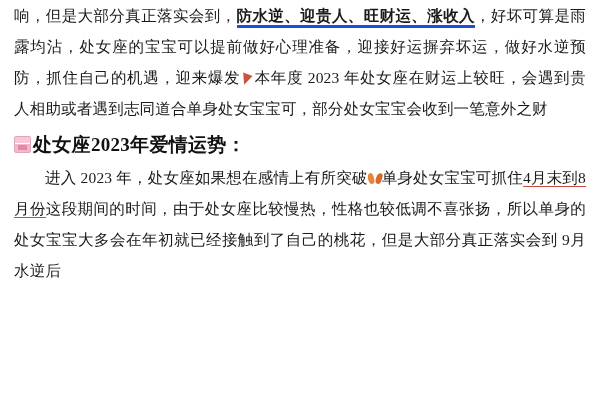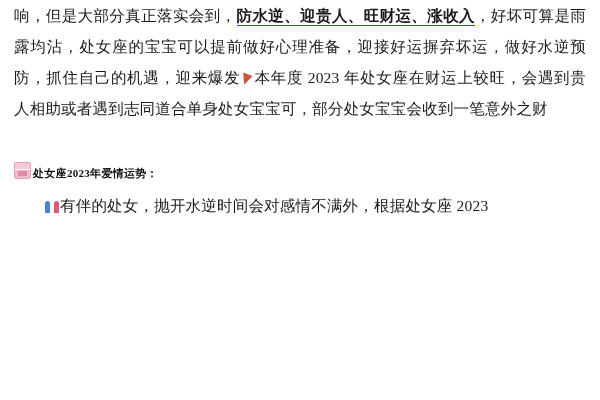--- a/index.html
+++ b/index.html
@@ -32,35 +32,35 @@
     margin: 0;
   }
   .para.first {
     margin-top: 0;
   }
   .indent {
     display: inline-block;
     width: 2em;
   }
   .hl-underline {
-    border-bottom: 1px solid #1d4ed8;
+    border-bottom: 3px solid #1d4ed8;
     padding-bottom: 1px;
   }
   .hl-strike-u {
     border-bottom: 1px solid #c94b3a;
   }
   .bold {
     font-weight: bold;
   }
   .heading {
-    font-size: 11px;
+    font-size: 19px;
     font-weight: bold;
     color: #111111;
     line-height: 30px;
-    margin: 34px 0 2px 0;
+    margin: 6px 0 2px 0;
     letter-spacing: 0.3px;
   }
   .emoji-box {
     display: inline-block;
     width: 15px;
     height: 15px;
     vertical-align: -2px;
     margin-right: 2px;
     position: relative;
   }
@@ -143,18 +143,18 @@
 <div class="page">
 
   <p class="para first">
     <span>响，但是大部分真正落实会到，</span><span class="hl-underline bold">防水逆、迎贵人、旺财运、涨收入</span><span>，</span><span>好坏可算是雨露均沾，处女座的宝宝可以提前做好心理准备，迎接</span><span>好运摒弃坏运，做好水逆预防，抓住自己的机遇，迎来爆发</span><span class="ic-party"></span><span>本年</span><span>度 2023 年处女座在财运上较旺，会遇到贵人相助或者遇到志同道合</span><span>单身处女宝宝可，部分处女宝宝会收到一笔意外之财</span>
   </p>
 
   <h3 class="heading">
     <span class="emoji-box ic-building"></span><span>处女座2023年爱情运势：</span>
   </h3>
 
+  <p class="para">
+    <span class="indent"></span><span>进入 2023 年，处女座如果想在感情上有所突破</span><span class="ic-butterfly"></span><span>单身处女宝宝可</span><span>抓住</span><span class="hl-strike-u">4月末到8月份</span><span>这段期间的时间，由于处女座比较慢热，性格</span><span>也较低调不喜张扬，所以单身的处女宝宝大多会在年初就已经接触</span><span>到了自己的桃花，但是大部分真正落实会到 9月水逆后</span>
+  </p>
 
-  <p class="para">
-    <span class="indent"></span><span class="ic-couple"></span><span>有伴的处女，抛开水逆时间会对感情不满外，根据处女座 2023</span>
-  </p>
 
 </div>
 
 </body></html>

